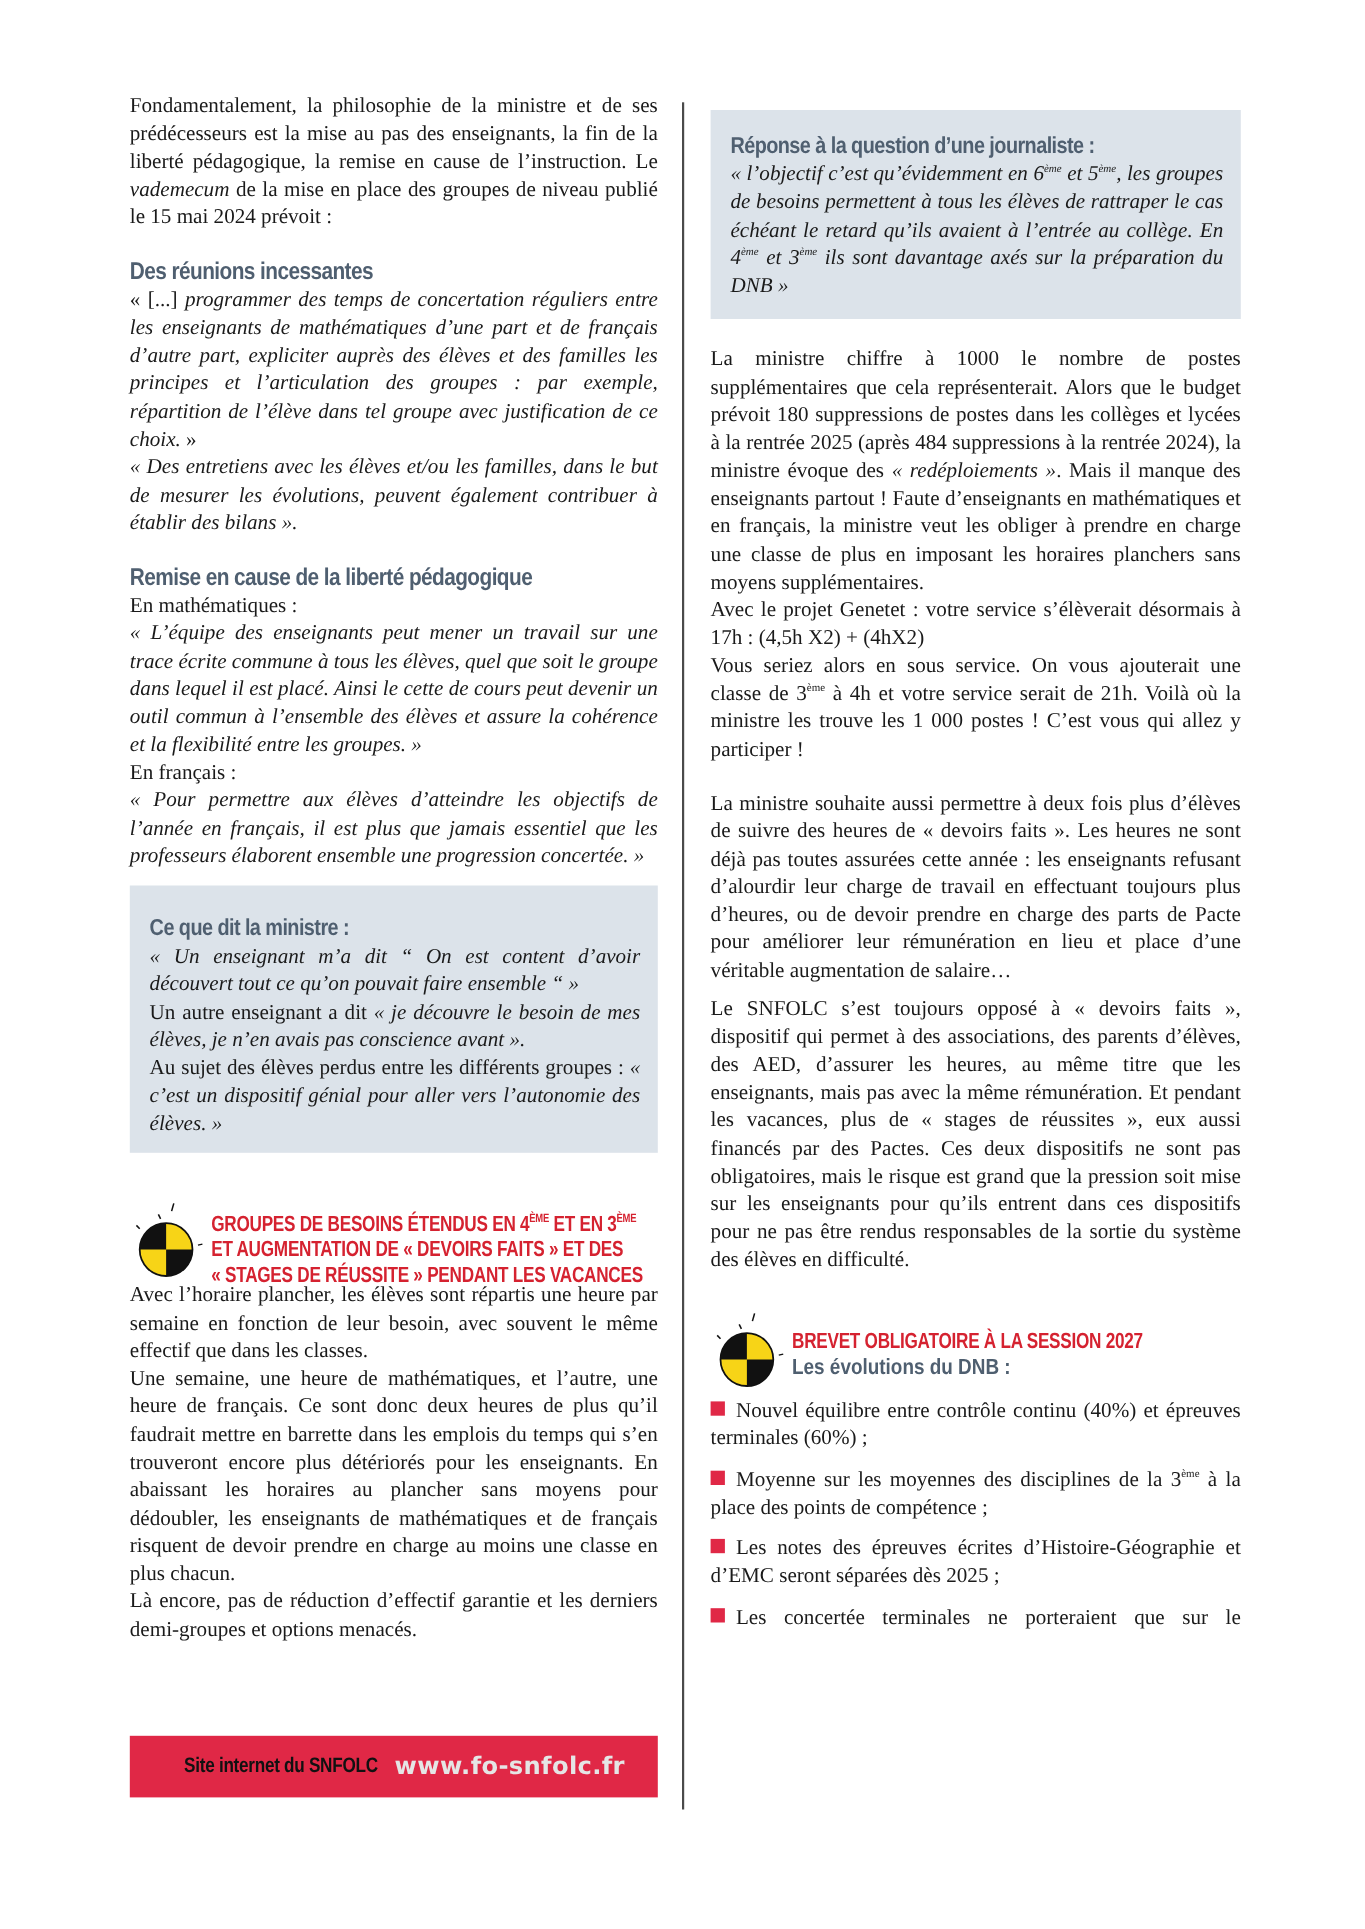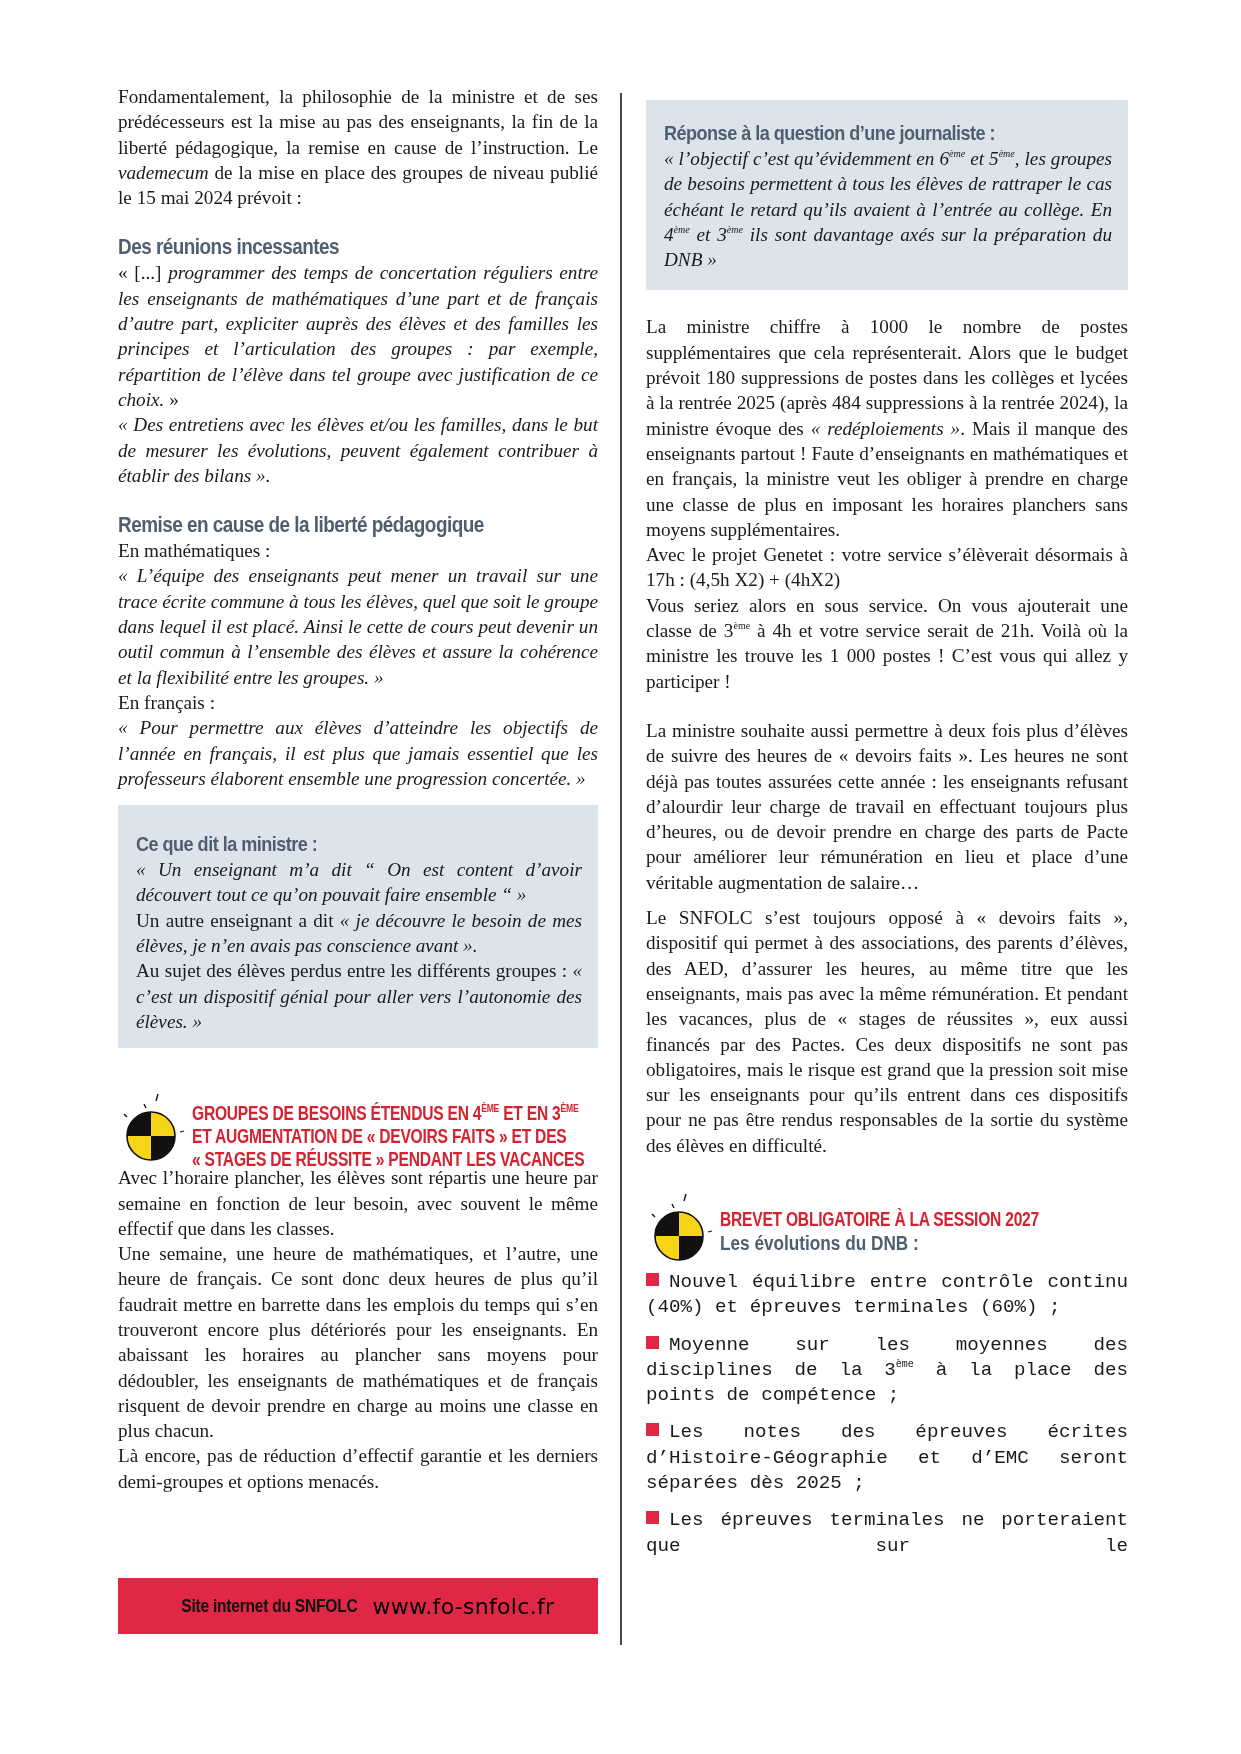--- a/index.html
+++ b/index.html
@@ -26,22 +26,22 @@
   .red-head { font-family: "Liberation Sans", sans-serif; font-weight: bold; color: #d52230;
               font-size: 20px; line-height: 23px; transform: scaleX(0.78); transform-origin: left top;
               white-space: nowrap; letter-spacing: -0.3px; margin-top: 10px; }
   .red-head sup { font-size: 11px; vertical-align: 8px; }
   .sub-head { font-family: "Liberation Sans", sans-serif; font-weight: bold; color: #4f5f70;
               font-size: 20px; line-height: 24px; transform: scaleX(0.86); transform-origin: left top; white-space: nowrap; }
   .banner { position: absolute; left: 118px; top: 1578px; width: 480px; height: 56px; background: #e02846;
             display: flex; align-items: center; justify-content: center; gap: 22px; }
   .banner .lbl { font-family: "Liberation Sans", sans-serif; font-weight: bold; color: #111;
                  font-size: 19px; transform: scaleX(0.82); white-space: nowrap; letter-spacing: -0.3px; margin-right: -26px; }
-  .banner .url { font-family: "DejaVu Sans", sans-serif; font-weight: normal; color: #000000; font-size: 22px; letter-spacing: 0.3px; }
-  .bullet { display: flex; margin-top: 12px; font-family: Liberation Mono, monospace; }
+  .banner .url { font-family: "DejaVu Sans", sans-serif; font-weight: bold; color: #e5e5e5; font-size: 22px; letter-spacing: 0.3px; }
+  .bullet { display: flex; margin-top: 12px; }
   .bullet p { text-indent: 0; }
   .sq { display: inline-block; width: 13px; height: 13px; background: #e02846; margin-right: 10px; vertical-align: 1px; }
 </style>
 </head>
 <body>
 
 <div class="rule"></div>
 
 <div class="col col-left">
   <p><span>Fondamentalement, la philosophie de la ministre et de ses prédécesseurs est la mise au pas des enseignants, la fin de la liberté pédagogique, la remise en cause de l’instruction. Le </span><span class="it">vademecum</span><span> de la mise en place des groupes de niveau publié le 15 mai 2024 prévoit :</span></p>
@@ -130,15 +130,15 @@
   <div class="bullet" style="margin-top:8px">
     <p><span class="sq"></span><span>Nouvel équilibre entre contrôle continu (40%) et épreuves terminales (60%) ;</span></p>
   </div>
   <div class="bullet">
     <p><span class="sq"></span><span>Moyenne sur les moyennes des disciplines de la 3</span><sup>ème</sup><span> à la place des points de compétence ;</span></p>
   </div>
   <div class="bullet">
     <p><span class="sq"></span><span>Les notes des épreuves écrites d’Histoire-Géographie et d’EMC seront séparées dès 2025 ;</span></p>
   </div>
   <div class="bullet">
-    <p style="text-align:justify; text-align-last:justify; width:100%"><span class="sq"></span><span>Les épreuves terminales ne porteraient que sur le</span></p>
+    <p style="text-align:justify; text-align-last:justify; width:100%"><span class="sq"></span><span>Les concertée terminales ne porteraient que sur le</span></p>
   </div>
 </div>
 
 </body></html>

